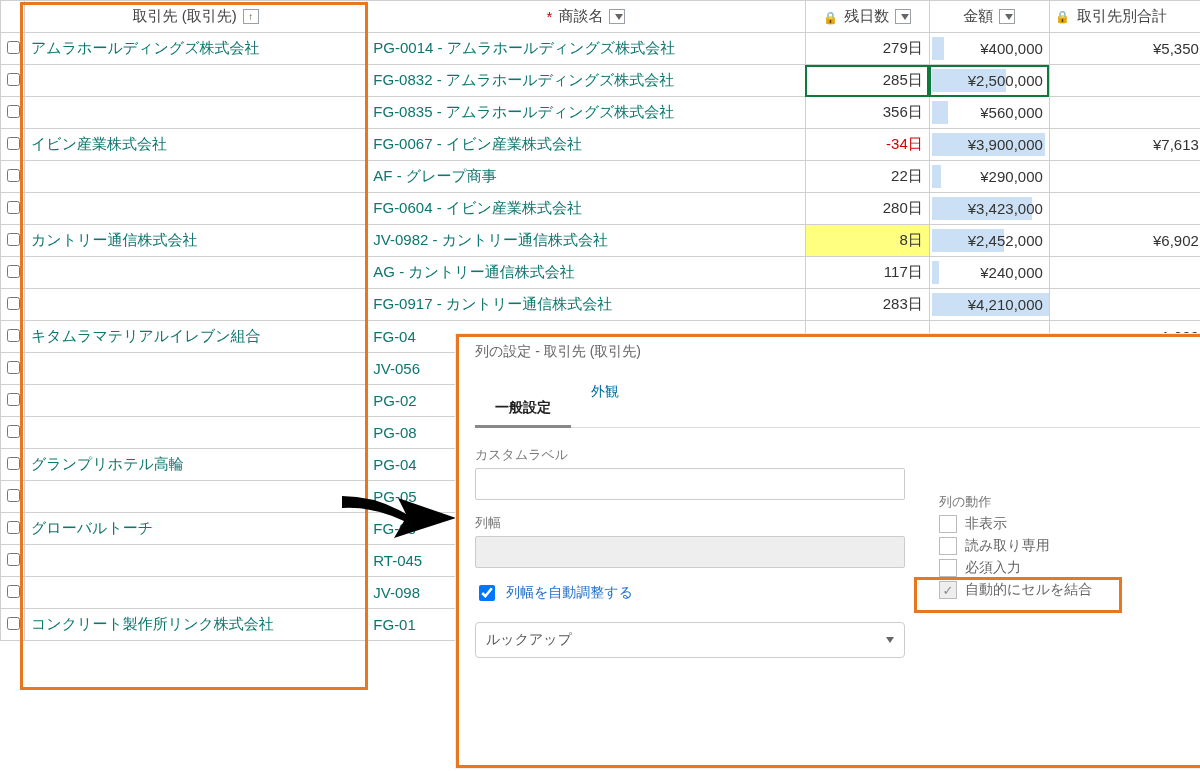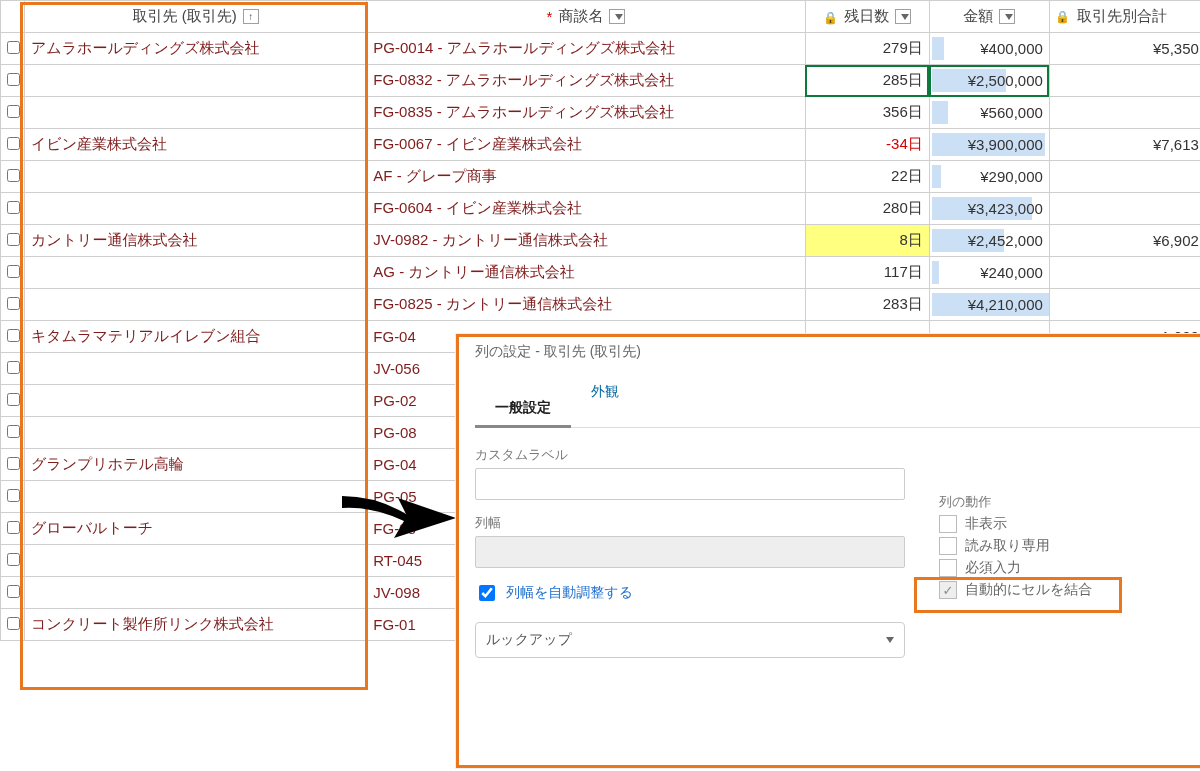--- a/index.html
+++ b/index.html
@@ -31,21 +31,21 @@
   }
   .grid th { background: #fff; text-align: center; color:#444; }
   col.cb { width: 24px; }
   col.acct { width: 342px; }
   col.opp  { width: 438px; }
   col.days { width: 124px; }
   col.amt  { width: 120px; }
   col.total{ width: 160px; }
   .cb-cell { text-align:center; padding:0; }
   .cb-cell input { margin:0; }
-  .link { color: #7f1d1d; }
+  .link { color: #0f766e; }
   .num-right { text-align: right; padding-right: 6px; }
   .days-neg { color: #d40000; }
   .hl-yellow { background:#ffff80; }
   .sel-cell { outline:2px solid #0b7a3b; outline-offset:-2px; }
   .bar-bg {
     position:absolute;
     left:2px;
     top:4px;
     bottom:4px;
     background:#cce0f5;
@@ -271,21 +271,21 @@
         <td class="cb-cell"><input type="checkbox" style=""></td>
         <td class="link"></td>
         <td class="link">AG - カントリー通信株式会社</td>
         <td class="num-right">117日</td>
         <td class="num-right"><div class="bar-bg" style="width: 6%;"></div><span class="amt-text">¥240,000</span></td>
         <td class="num-right"></td>
       </tr>
       <tr>
         <td class="cb-cell"><input type="checkbox" style=""></td>
         <td class="link"></td>
-        <td class="link">FG-0825 - カントリー通信株式会社</td>
+        <td class="link">FG-0917 - カントリー通信株式会社</td>
         <td class="num-right">283日</td>
         <td class="num-right"><div class="bar-bg" style="width: 100%;"></div><span class="amt-text">¥4,210,000</span></td>
         <td class="num-right"></td>
       </tr>
       <tr>
         <td class="cb-cell"><input type="checkbox" style=""></td>
         <td class="link">キタムラマテリアルイレブン組合</td>
         <td class="link">FG-04</td>
         <td class="num-right"></td>
         <td class="num-right"></td>

